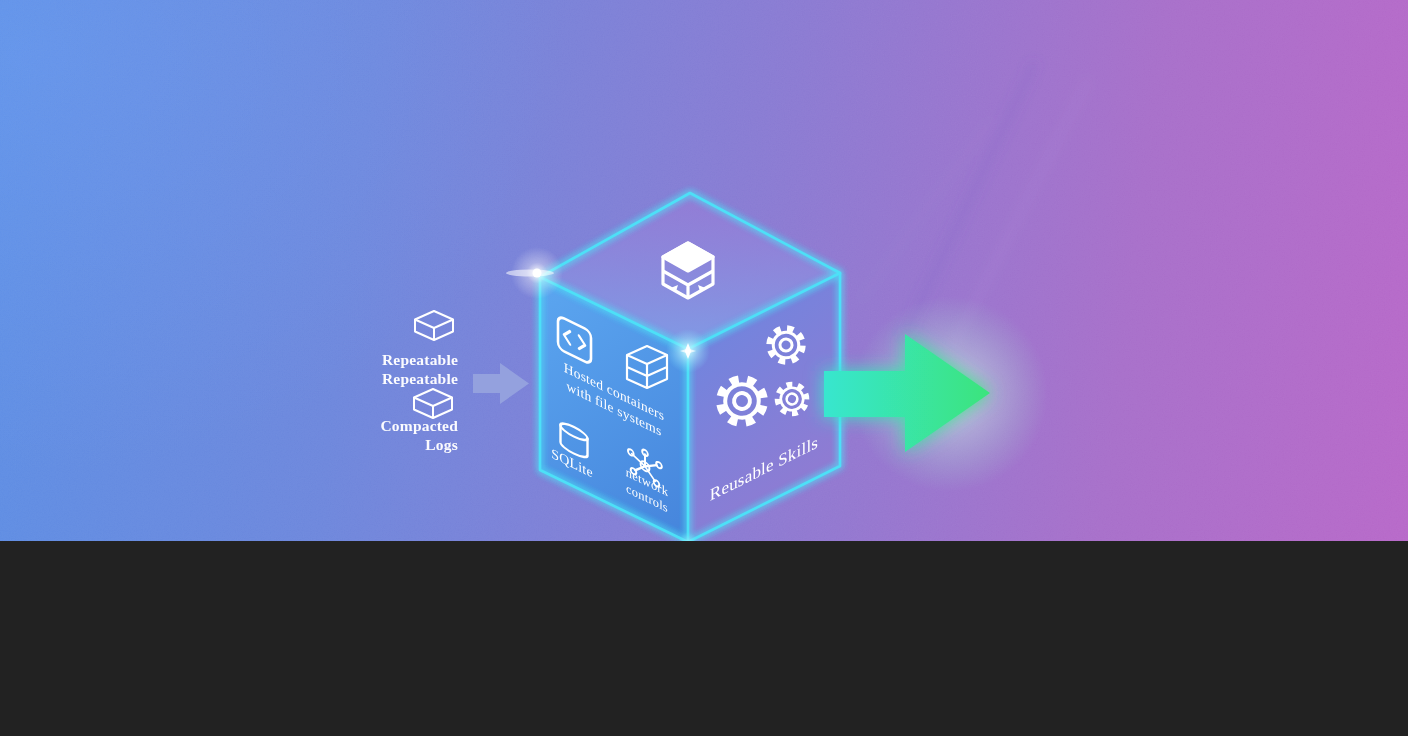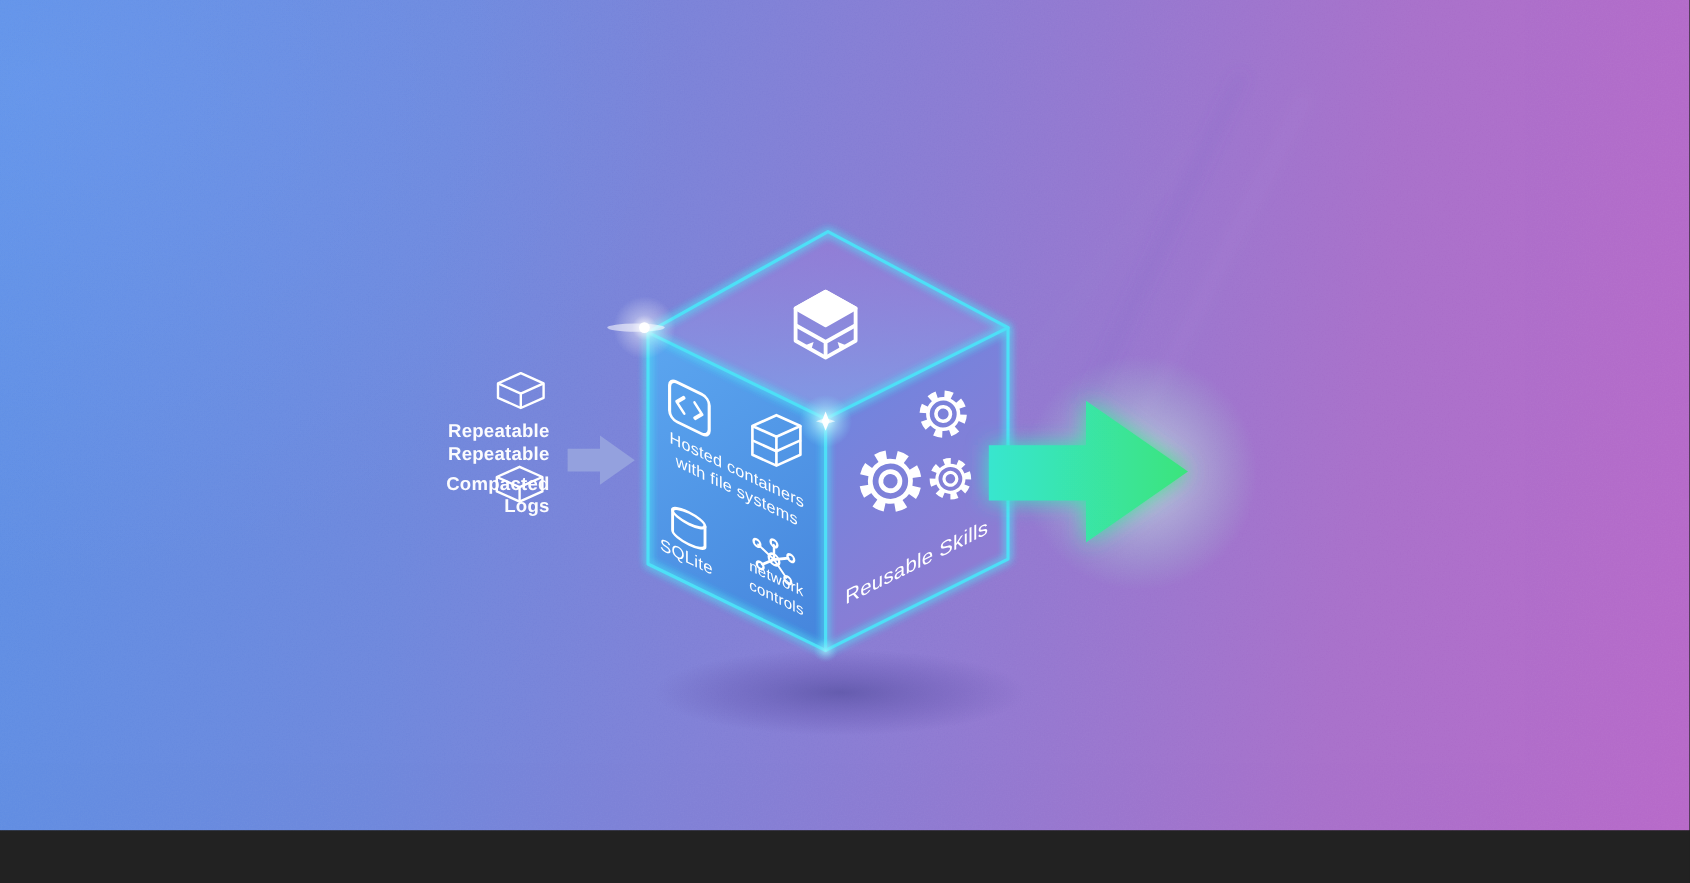--- a/index.html
+++ b/index.html
@@ -1,18 +1,18 @@
 <!DOCTYPE html>
 <html><head>
 <meta charset="utf-8">
 <style>
   html,body{margin:0;padding:0;background:#222;}
   .stage{
-    position:relative;width:1408px;height:692px;overflow:hidden;
-    font-family:Liberation Sans, sans-serif;
+    position:relative;width:1408px;height:541px;overflow:hidden;
+    font-family:Liberation Serif, serif;
   }
   .bg{
     position:absolute;inset:0;
     background:
       radial-gradient(900px 700px at 2% 10%, rgba(120,170,255,0.25), rgba(120,170,255,0) 60%),
       linear-gradient(97deg,#5c8ee4 0%,#6d87dc 26%,#8b7ad2 55%,#a76fca 79%,#b768c9 100%);
   }
   .scene{position:absolute;left:0;top:0;z-index:1;}
   .txt{position:absolute;z-index:2;color:rgba(255,255,255,0.97);}
   .input-label{
@@ -189,21 +189,21 @@
     <use href="#box3d" transform="translate(414,388)"></use>
 
     <circle cx="950" cy="394" r="98" fill="url(#greenGlow)"></circle>
     <path d="M824,371 H905 V334 L990,393 L905,452 V417 H824 Z" fill="url(#greenG)" filter="url(#softGlow)"></path>
   </svg>
 
   <div class="txt input-label" style="left:346px;top:351px">
     <span>Repeatable</span>
     <span>Repeatable</span>
   </div>
-  <div class="txt input-label" style="left:346px;top:395px">
+  <div class="txt input-label" style="left:346px;top:417px">
     <span>Compacted</span>
     <span>Logs</span>
   </div>
 
   <div class="txt face face-left">
     <div class="cap hosted-cap">
       <span>Hosted containers</span>
       <span>with file systems</span>
     </div>
     <div class="cap sqlite-cap">SQLite</div>

